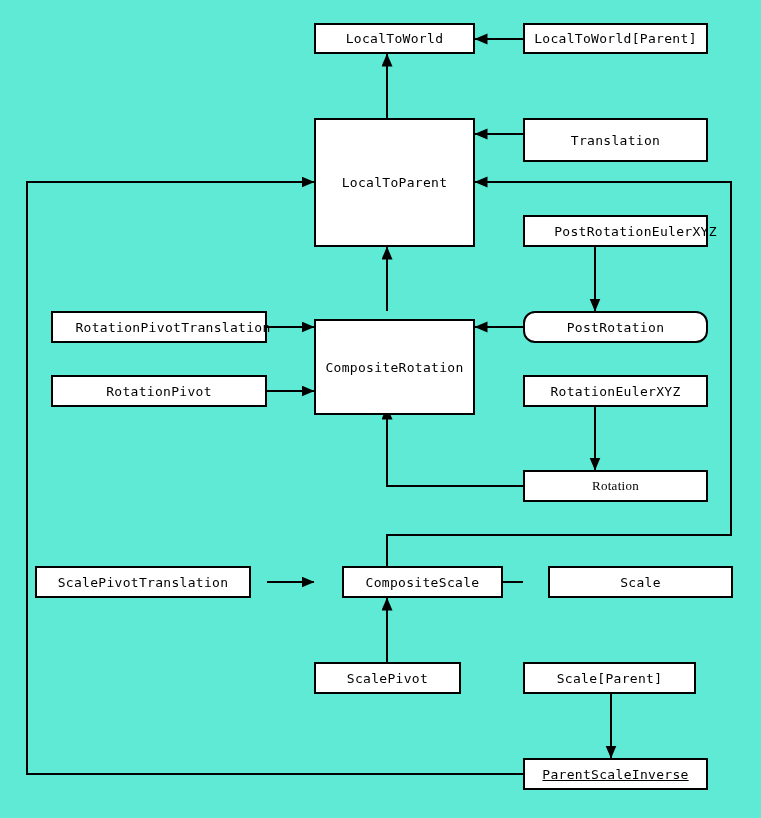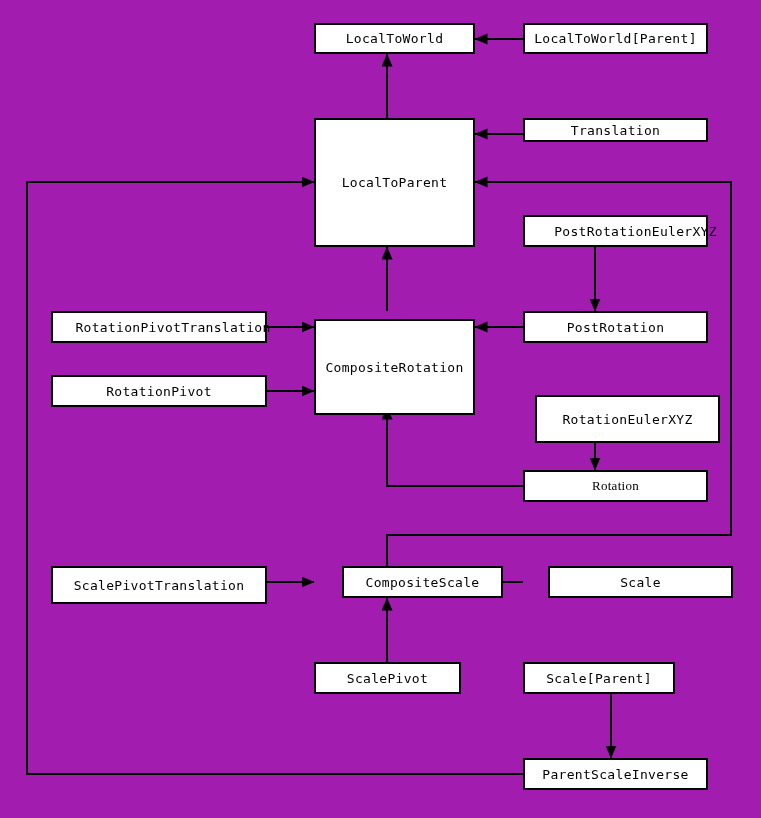--- a/index.html
+++ b/index.html
@@ -4,21 +4,21 @@
 <style>
   html, body {
     margin: 0;
     padding: 0;
     background: #ffffff;
   }
   #canvas {
     position: relative;
     width: 761px;
     height: 818px;
-    background: #a21caf;
+    background: #5eead4;
     font-family: "DejaVu Sans Mono", "Liberation Mono", monospace;
   }
   #edge-layer {
     position: absolute;
     left: 0;
     top: 0;
     width: 761px;
     height: 818px;
   }
   .node {
@@ -30,35 +30,35 @@
     align-items: center;
     justify-content: center;
     font-size: 13px;
     color: #000000;
     white-space: nowrap;
     letter-spacing: 0.3px;
   }
   
   #n-local-to-world            { left:314px; top:23px;  width:161px; height:31px; }
   #n-local-to-world-parent     { left:523px; top:23px;  width:185px; height:31px; }
-  #n-translation               { left:523px; top:118px; width:185px; height:24px;text-align:center; }
+  #n-translation               { left:523px; top:118px; width:185px; height:44px;text-align:center; }
   #n-local-to-parent           { left:314px; top:118px; width:161px; height:129px; }
   #n-post-rotation-euler-xyz   { left:523px; top:215px; width:185px; height:32px;padding-left:40px; }
   #n-rotation-pivot-translation{ left:51px;  top:311px; width:216px; height:32px;padding-left:28px; }
   #n-composite-rotation        { left:314px; top:311px; width:161px; height:96px;margin-top:8px; }
-  #n-post-rotation             { left:523px; top:311px; width:185px; height:32px; }
+  #n-post-rotation             { left:523px; top:311px; width:185px; height:32px;border-radius:12px; }
   #n-rotation-pivot            { left:51px;  top:375px; width:216px; height:32px; }
-  #n-rotation-euler-xyz        { left:523px; top:395px; width:185px; height:48px;margin-left:12px; }
+  #n-rotation-euler-xyz        { left:523px; top:375px; width:185px; height:32px; }
   #n-rotation                  { left:523px; top:470px; width:185px; height:32px;font-family:Liberation Serif, serif; }
-  #n-scale-pivot-translation   { left:51px;  top:566px; width:216px; height:38px; }
+  #n-scale-pivot-translation   { left:35px;  top:566px; width:216px; height:32px; }
   #n-composite-scale           { left:314px; top:566px; width:161px; height:32px;margin-left:28px; }
   #n-scale                     { left:548px; top:566px; width:185px; height:32px; }
   #n-scale-pivot               { left:314px; top:662px; width:147px; height:32px; }
-  #n-scale-parent              { left:523px; top:662px; width:152px; height:32px; }
-  #n-parent-scale-inverse      { left:523px; top:758px; width:185px; height:32px; }
+  #n-scale-parent              { left:523px; top:662px; width:173px; height:32px; }
+  #n-parent-scale-inverse      { left:523px; top:758px; width:185px; height:32px;text-decoration:underline; }
   .edge {
     stroke: #000000;
     stroke-width: 2;
     fill: none;
   }
 </style>
 </head>
 <body>
 
 <div id="canvas">

